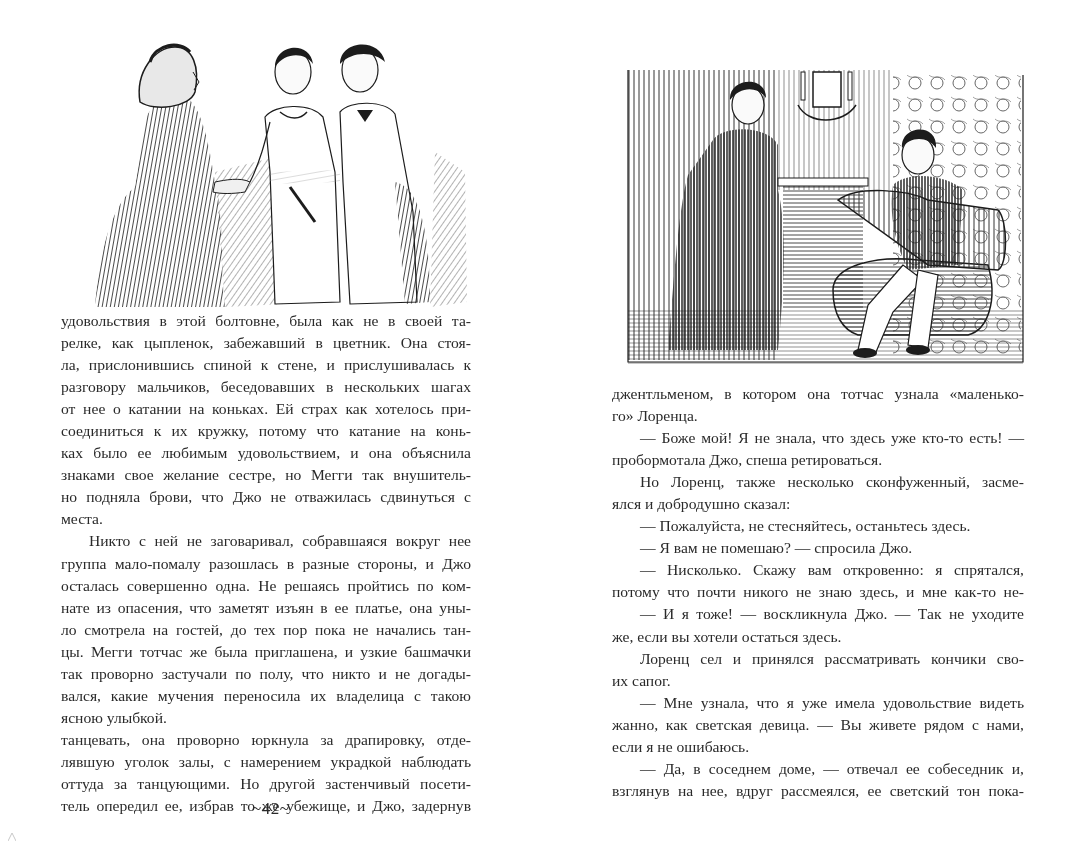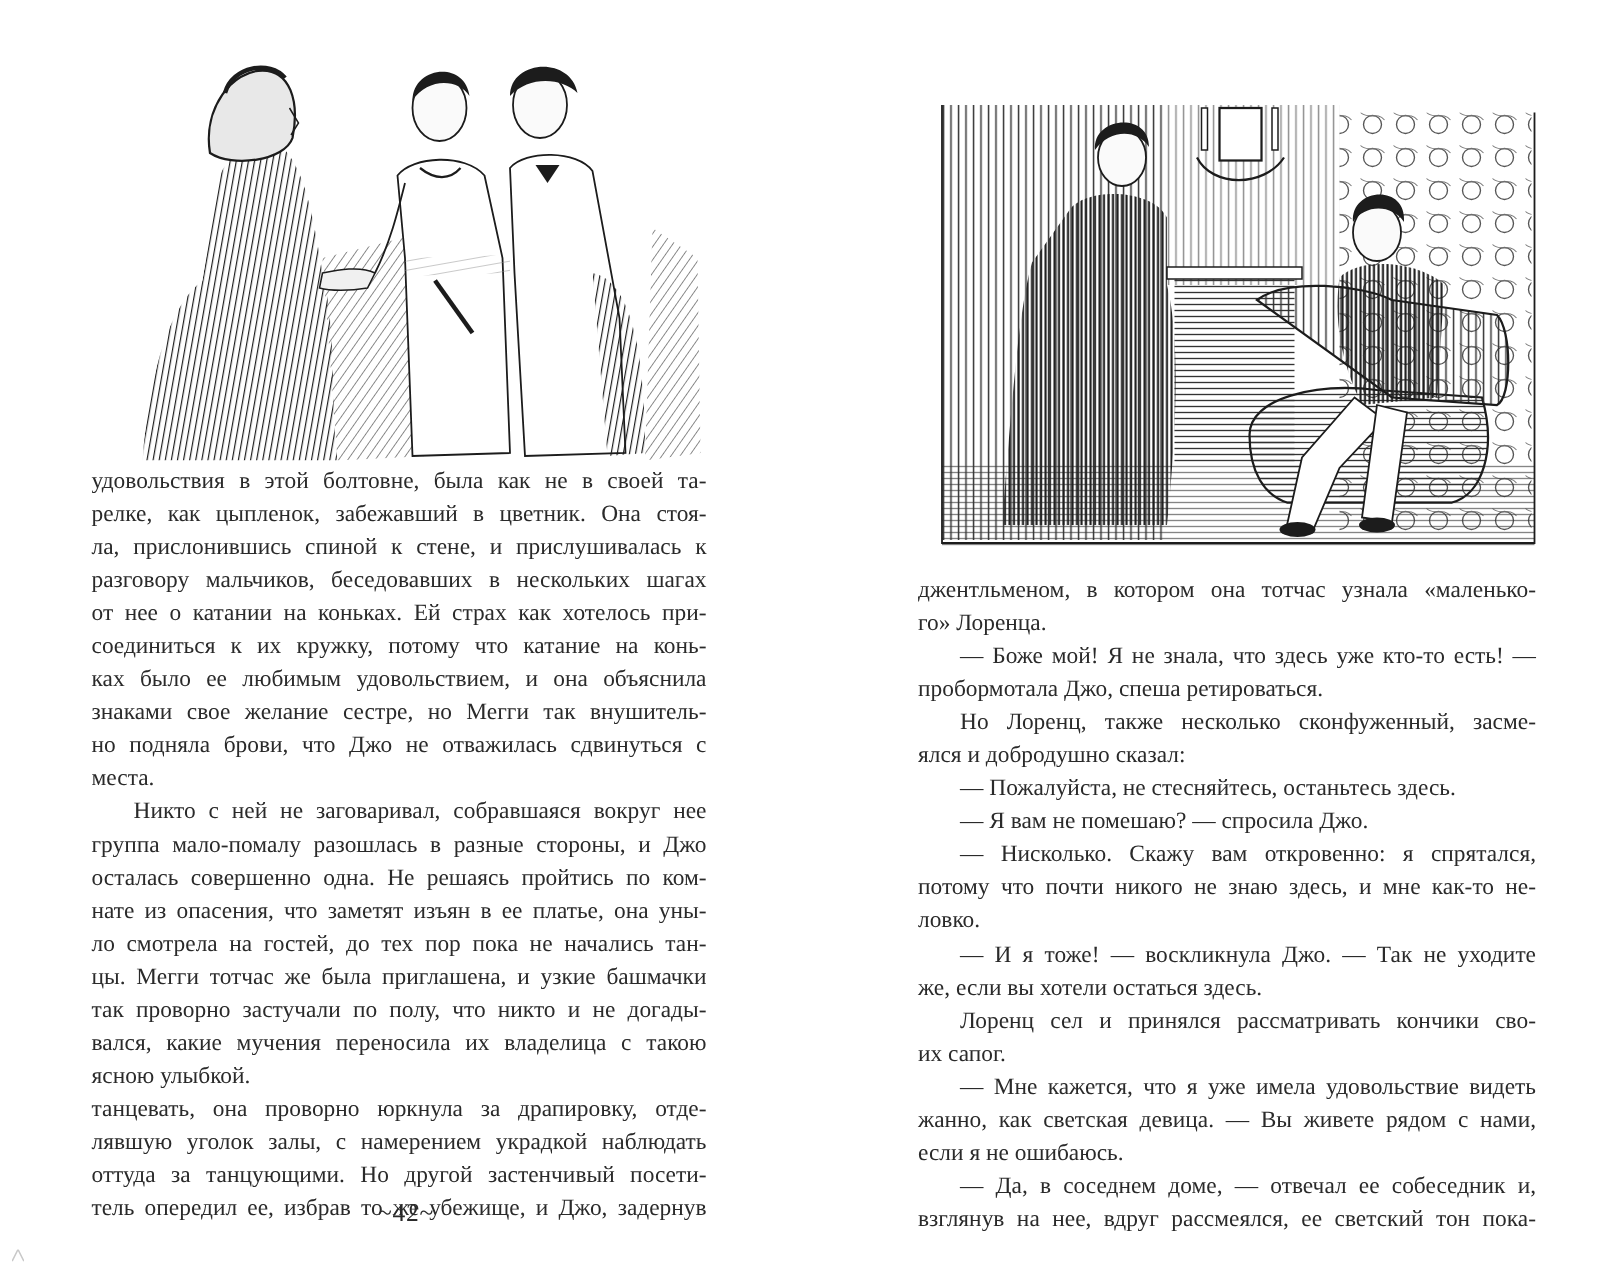--- a/index.html
+++ b/index.html
@@ -169,26 +169,25 @@
       <span class="line">джентльменом, в котором она тотчас узнала «маленько-</span>
       <span class="line last">го» Лоренца.</span>
       <span class="line indent">— Боже мой! Я не знала, что здесь уже кто-то есть! —</span>
       <span class="line last">пробормотала Джо, спеша ретироваться.</span>
       <span class="line indent">Но Лоренц, также несколько сконфуженный, засме-</span>
       <span class="line last">ялся и добродушно сказал:</span>
       <span class="line indent last">— Пожалуйста, не стесняйтесь, останьтесь здесь.</span>
       <span class="line indent last">— Я вам не помешаю? — спросила Джо.</span>
       <span class="line indent">— Нисколько. Скажу вам откровенно: я спрятался,</span>
       <span class="line">потому что почти никого не знаю здесь, и мне как-то не-</span>
-      <span class="line last">ловко.</span>
       <span class="line indent">— И я тоже! — воскликнула Джо. — Так не уходите</span>
       <span class="line last">же, если вы хотели остаться здесь.</span>
       <span class="line indent">Лоренц сел и принялся рассматривать кончики сво-</span>
       <span class="line last">их сапог.</span>
-      <span class="line indent">— Мне кажется, что я уже имела удовольствие видеть</span>
+      <span class="line indent">— Мне узнала, что я уже имела удовольствие видеть</span>
       <span class="line">жанно, как светская девица. — Вы живете рядом с нами,</span>
       <span class="line last">если я не ошибаюсь.</span>
       <span class="line indent">— Да, в соседнем доме, — отвечал ее собеседник и,</span>
       <span class="line">взглянув на нее, вдруг рассмеялся, ее светский тон пока-</span>
     </div>
 
   <div class="folio folio-right">~43~</div>
 </div>
 
 </body></html>

